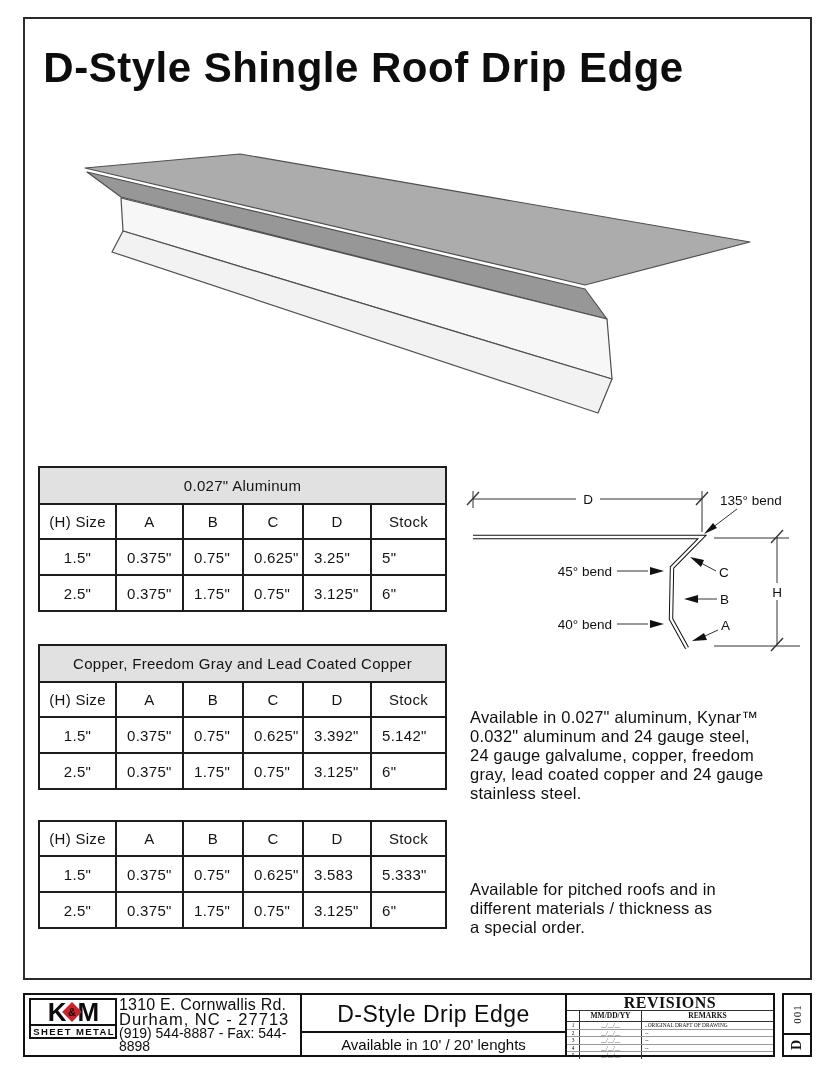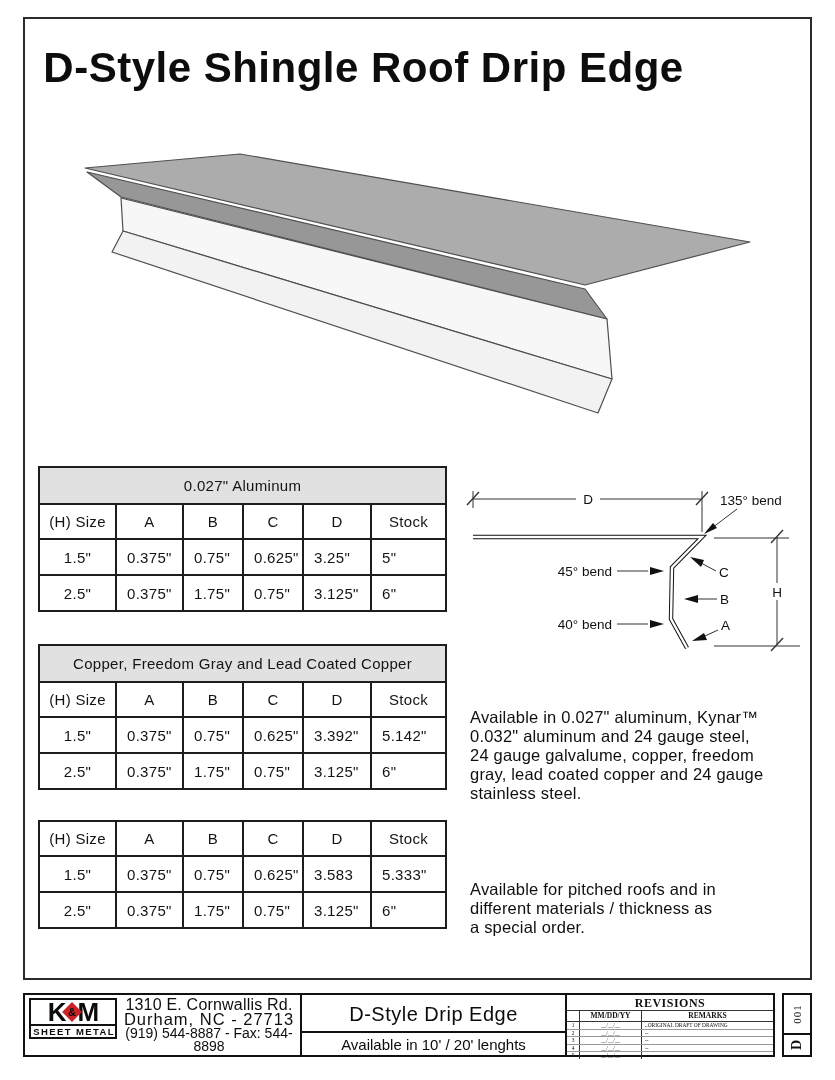--- a/index.html
+++ b/index.html
@@ -45,33 +45,33 @@
   .logo-box { position:absolute; left:4px; top:3px; width:88px; height:41px;
     border:2px solid #111; box-sizing:border-box; }
   .logo-letters { display:flex; align-items:center; justify-content:center; height:24px;
     font-weight:bold; font-size:26px; letter-spacing:-1px; color:#0c0c0c; line-height:24px; }
   .logo-diamond { width:14px; height:14px; background:#cc2127; transform:rotate(45deg);
     margin:0 -1px; display:flex; align-items:center; justify-content:center; }
   .logo-diamond span { transform:rotate(-45deg); font-size:11px; font-weight:bold;
     letter-spacing:0; color:#0c0c0c; }
   .logo-sub { border-top:2px solid #111; height:11px; line-height:11px; text-align:right;
     font-size:9.5px; font-weight:bold; letter-spacing:1.4px; color:#0c0c0c; }
-  .addr { position:absolute; left:94px; top:2px; width:180px; text-align:center; color:#0e0e0e; }
+  .addr { position:absolute; left:94px; top:2px; width:180px; text-align:left; color:#0e0e0e; }
   .addr-1 { font-size:16px;   line-height:15px; letter-spacing:.2px; }
   .addr-2 { font-size:16.5px; line-height:15px; letter-spacing:1px; }
   .addr-3 { font-size:14px; line-height:13px; }
   .contact { position:absolute; left:0; right:0; bottom:1px; text-align:center; font-size:13px;
     letter-spacing:.2px; color:#0e0e0e; }
 
   .fc-title { height:36px; line-height:38px; border-bottom:2px solid #111; text-align:center;
-    font-size:20px; letter-spacing:.5px; color:#0c0c0c; }
+    font-size:23px; letter-spacing:.5px; color:#0c0c0c; }
   .fc-sub { height:22px; line-height:23px; text-align:center; font-size:15px; color:#0c0c0c; }
 
   .rev-title { height:15px; line-height:16px; border-bottom:1px solid #333; text-align:center;
-    font-size:12px; font-weight:bold; letter-spacing:.5px; }
+    font-size:16px; font-weight:bold; letter-spacing:.5px; }
   .rev-head { height:10px; line-height:10px; border-bottom:1px solid #333; display:flex;
     font-size:7.5px; font-weight:bold; }
   .rev-row  { height:6.6px; line-height:6.4px; border-bottom:1px solid #999; display:flex;
     font-size:5.4px; }
   .rev-row:last-child { border-bottom:none; }
   .rc-num  { width:13px; border-right:1px solid #333; text-align:center; box-sizing:border-box; }
   .rc-date { width:62px; border-right:1px solid #333; text-align:center; box-sizing:border-box; }
   .rc-rem  { flex:1; text-align:center; }
   .rev-row .rc-rem { text-align:left; padding-left:3px; }
 

